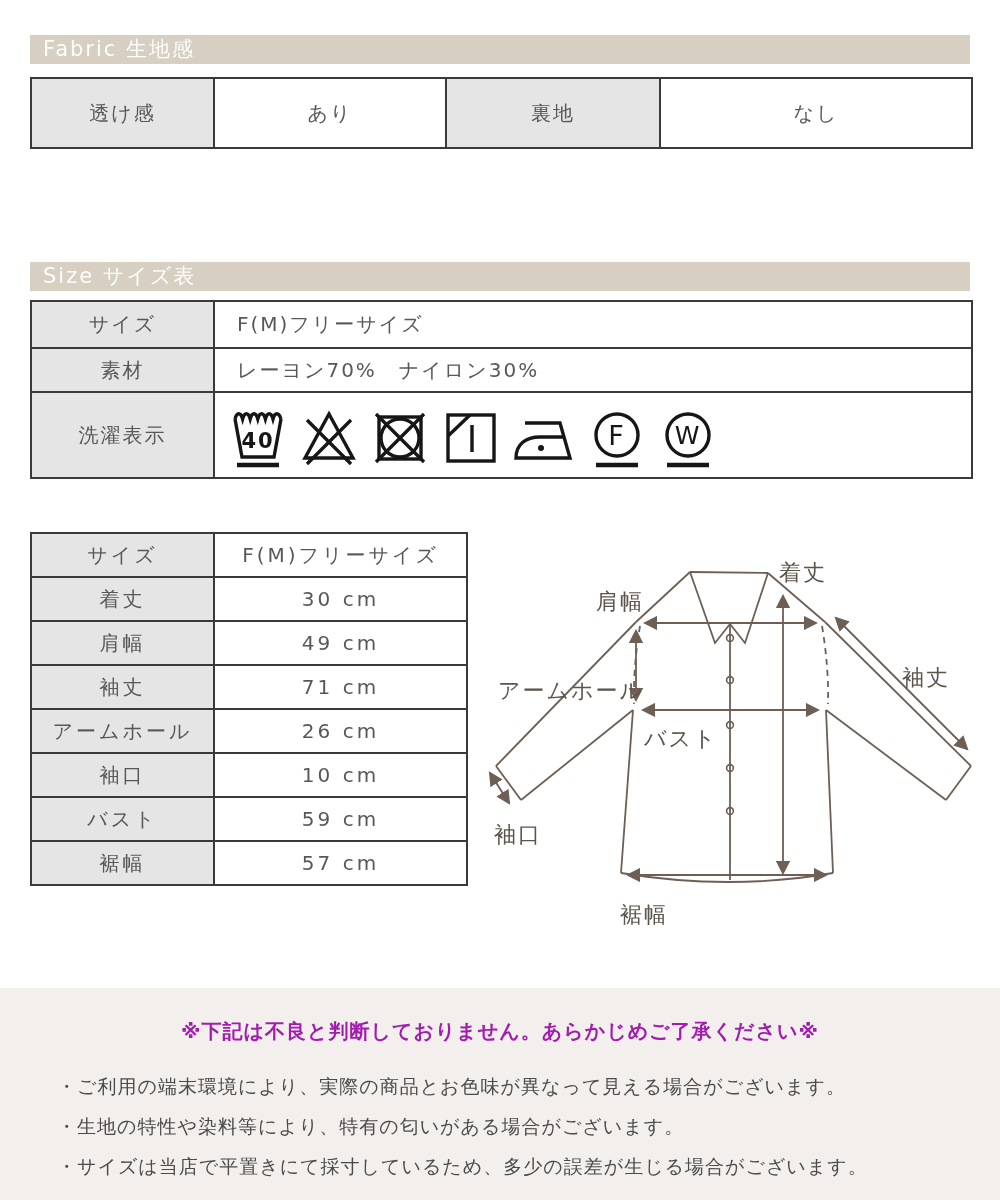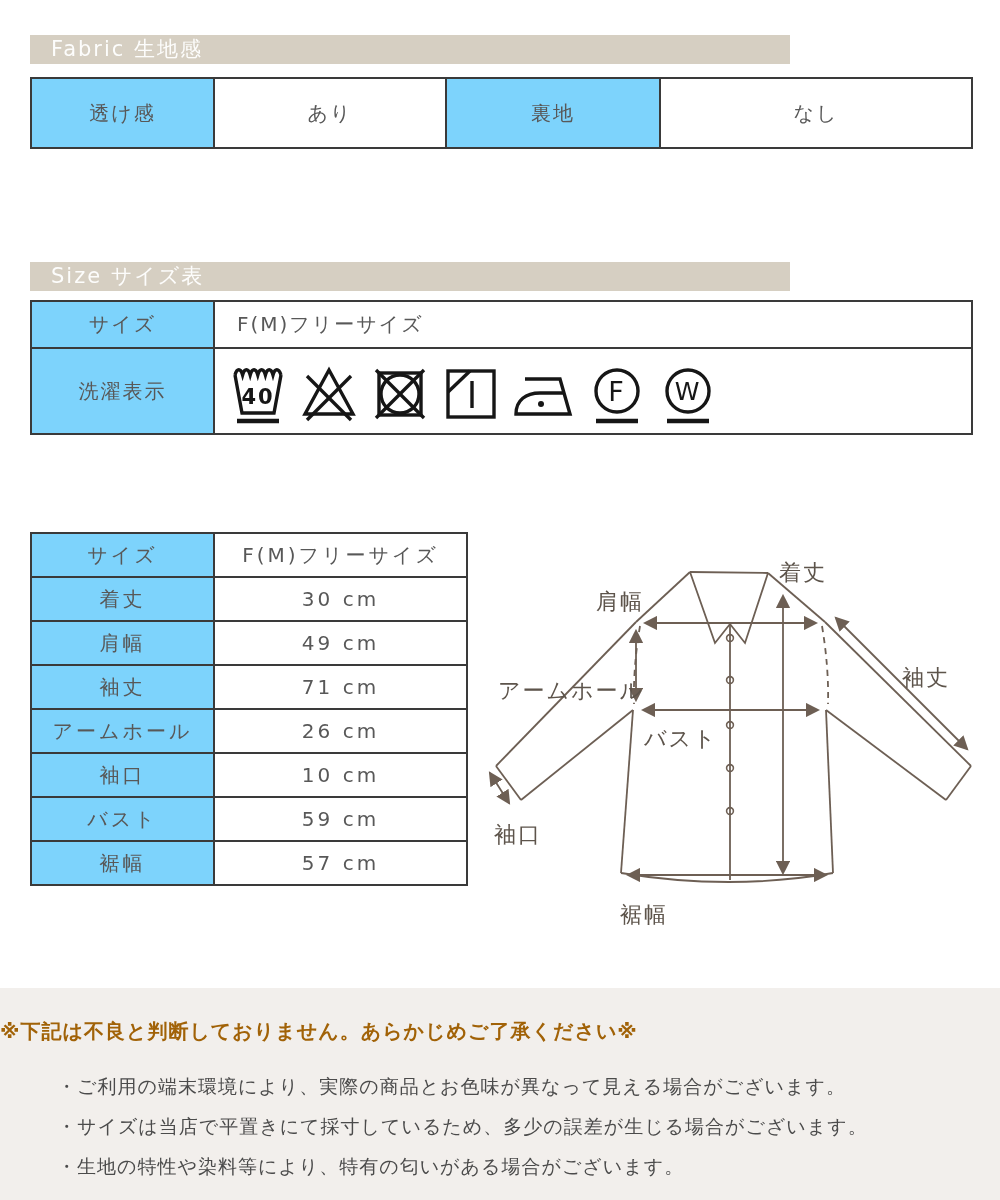--- a/index.html
+++ b/index.html
@@ -1,30 +1,30 @@
 <!DOCTYPE html>
 <html><head>
 <meta charset="utf-8">
 <style>
   * { margin:0; padding:0; box-sizing:border-box; }
   html,body { background:#fff; }
   body { font-family:"DejaVu Sans","Liberation Sans",sans-serif; }
   .page { position:relative; width:1000px; height:1200px; background:#ffffff; overflow:hidden; }
 
   
-  .bar { position:absolute; left:30px; width:760px; height:29px; background:#d6cfc2;
-         color:#fdfdfc; font-size:21px; letter-spacing:2px; line-height:29px; padding-left:21px; }
+  .bar { position:absolute; left:30px; width:940px; height:29px; background:#d6cfc2;
+         color:#fdfdfc; font-size:21px; letter-spacing:2px; line-height:29px; padding-left:13px; }
   .bar-fabric { top:35px; }
   .bar-size   { top:262px; }
 
   
   table { border-collapse:collapse; table-layout:fixed; }
   td, th { border:2px solid #3a3a3a; color:#585858; font-size:20px; font-weight:normal;
            letter-spacing:2px; overflow:hidden; }
-  th { background:#7dd3fc; text-align:center; }
+  th { background:#e5e5e5; text-align:center; }
   td { background:#ffffff; }
 
   .fabric-table { position:absolute; left:30px; top:77px; width:943px; }
   .fabric-table th { width:183px; height:70px; }
   .fabric-table td { text-align:center; }
 
   .sizeinfo-table { position:absolute; left:30px; top:300px; width:943px; }
   .sizeinfo-table th { width:183px; }
   .sizeinfo-table td { text-align:left; padding-left:22px; }
   .row-h48 th, .row-h48 td { height:47px; }
@@ -38,21 +38,21 @@
   .measure-table th { width:183px; height:44px; letter-spacing:3px; }
   .measure-table td { text-align:center; letter-spacing:3px; }
 
   
   .diagram { position:absolute; left:478px; top:528px; width:524px; height:424px; }
   .diagram text { font-family:"DejaVu Sans","Liberation Sans",sans-serif; font-size:22px;
                   fill:#5d544b; letter-spacing:2px; }
 
   
   .notes { position:absolute; left:0; top:988px; width:1000px; height:212px; background:#f2efec; }
-  .notes-heading { margin-top:30px; color:#a16207; font-size:20px;
+  .notes-heading { margin-top:30px; text-align:center; color:#a21caf; font-size:20px;
                    font-weight:bold; letter-spacing:1px; }
   .notes-list { margin-top:22px; padding-left:57px;font-family:Liberation Serif, serif; }
   .notes-list div { color:#4b4b4b; font-size:19px; letter-spacing:1px; line-height:40px; }
 </style>
 </head>
 <body>
 
 <div class="page">
 
   <div class="bar bar-fabric">Fabric 生地感</div>
@@ -68,20 +68,24 @@
   </tbody>
     </table>
 
   <div class="bar bar-size">Size サイズ表</div>
 
   <table class="sizeinfo-table">
     <tbody>
         <tr class="row-h48">
       <th>サイズ</th>
       <td>F(M)フリーサイズ</td>
+    </tr>
+    <tr class="row-h44">
+      <th>素材</th>
+      <td>レーヨン70%　ナイロン30%</td>
     </tr>
     <tr class="row-care">
       <th>洗濯表示</th>
       <td class="care-cell">
         <div class="care-strip">
 
           <svg width="62" height="62" viewBox="0 0 62 62">
             <g fill="none" stroke="#161616" stroke-width="3.4">
               <path d="M8,12 L15,50 L47,50 L54,12"></path>
               <path d="M8,12 c2,-7 5.6,-7 7.6,0 c2,-7 5.6,-7 7.6,0 c2,-7 5.6,-7 7.6,0 c2,-7 5.6,-7 7.6,0 c2,-7 5.6,-7 7.6,0 c2,-7 5.6,-7 8,0"></path>
@@ -229,18 +233,18 @@
     <text x="20" y="170">アームホール</text>
     <text x="166" y="218">バスト</text>
     <text x="16" y="314">袖口</text>
     <text x="142" y="394">裾幅</text>
   </svg>
 
   <div class="notes">
     <div class="notes-heading">※下記は不良と判断しておりません。あらかじめご了承ください※</div>
     <div class="notes-list">
       <div>・ご利用の端末環境により、実際の商品とお色味が異なって見える場合がございます。</div>
+      <div>・生地の特性や染料等により、特有の匂いがある場合がございます。</div>
       <div>・サイズは当店で平置きにて採寸しているため、多少の誤差が生じる場合がございます。</div>
-      <div>・生地の特性や染料等により、特有の匂いがある場合がございます。</div>
     </div>
   </div>
 
 </div>
 
 </body></html>

